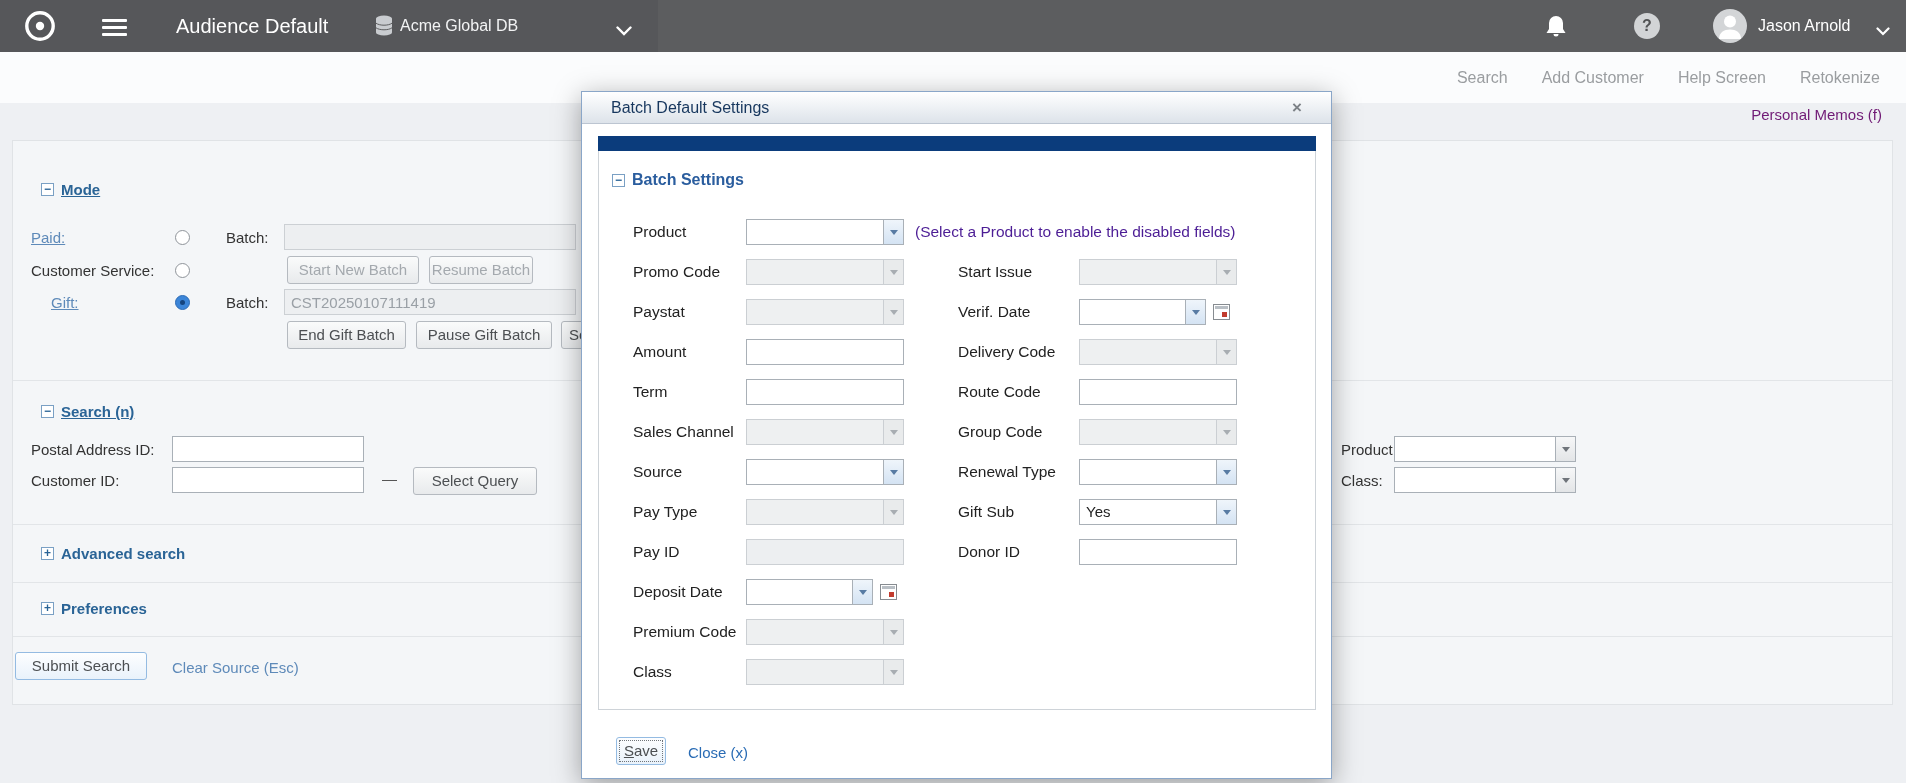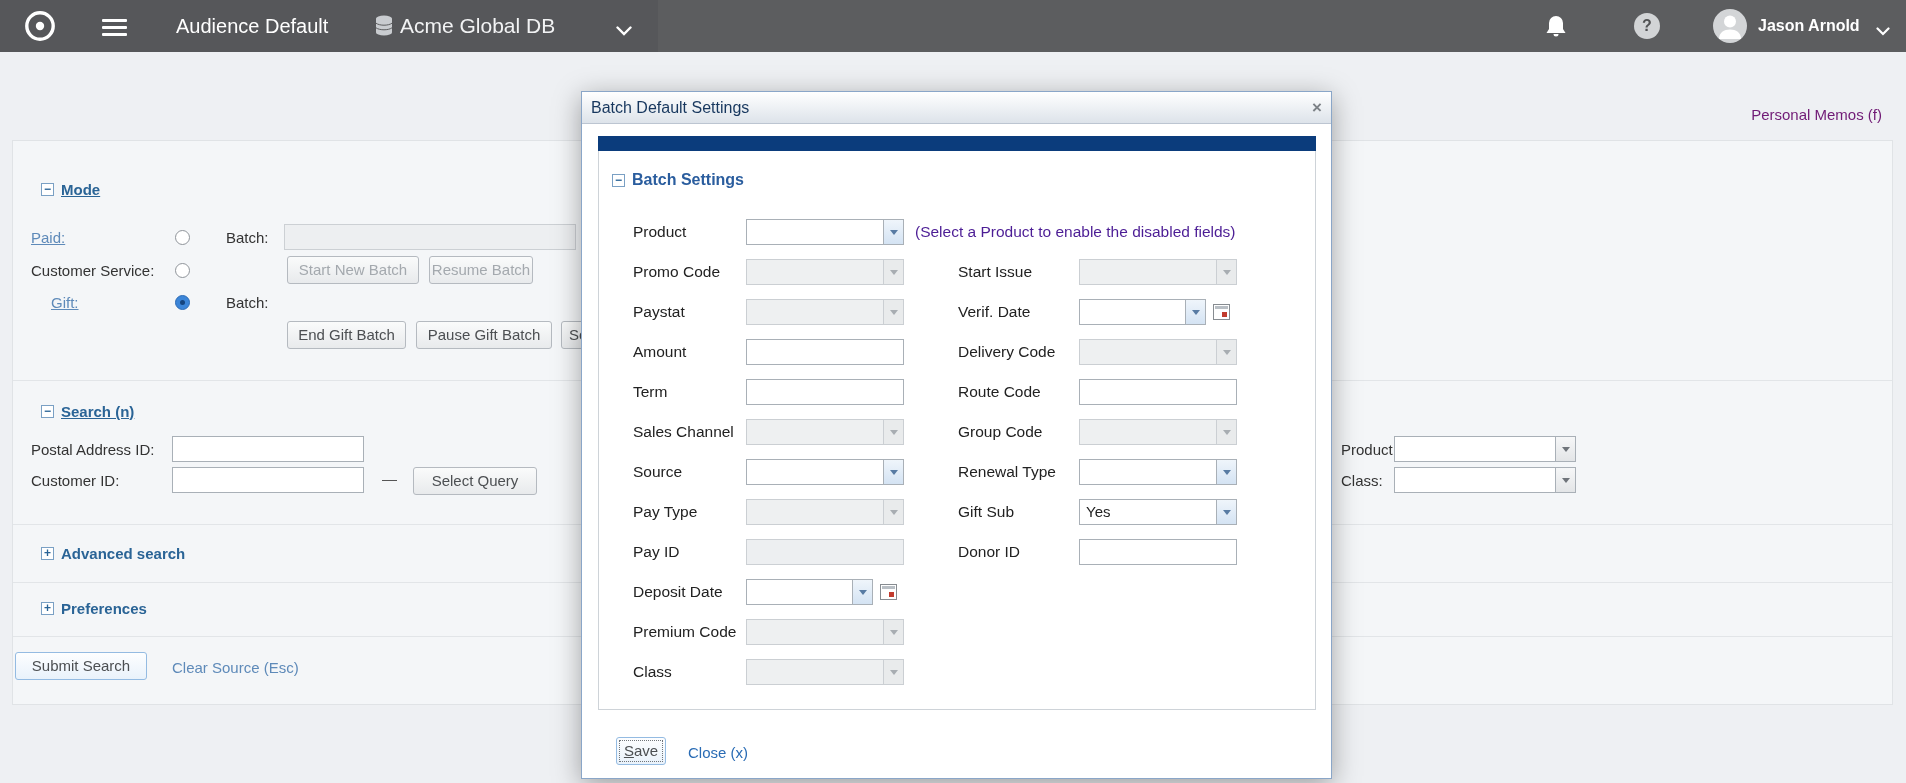--- a/index.html
+++ b/index.html
@@ -4,22 +4,22 @@
 <style>
   html,body{margin:0;padding:0}
   body{font-family:"Liberation Sans",sans-serif}
   .screen{position:relative;width:1906px;height:783px;background:#eef0f3;overflow:hidden}
 
   
   .navbar{position:absolute;left:0;top:0;width:1906px;height:52px;background:#5c5d5f}
   .nav-seg{position:absolute;left:0;top:0;width:658px;height:52px;background:#56575a}
   .abs{position:absolute}
   .nav-title{color:#fff;font-size:20px;line-height:52px}
-  .db-name{color:#f2f3f4;font-size:21px;line-height:52px}
-  .user-name{color:#fff;font-size:16px;font-weight:bold;line-height:52px}
+  .db-name{color:#f2f3f4;font-size:16px;line-height:52px}
+  .user-name{color:#fff;font-size:16px;font-weight:normal;line-height:52px}
   .hamburger span{display:block;width:25px;height:3px;background:#fff;margin:4px 0;border-radius:1px}
   .help-circle{width:26px;height:26px;border-radius:50%;background:#d2d4d6;color:#515254;font-weight:bold;font-size:16px;text-align:center;line-height:26px}
 
   
   .quick-links{position:absolute;left:0;top:52px;width:1906px;height:51px;background:#fbfcfd;display:flex;justify-content:flex-end;align-items:center;gap:34px;padding-right:26px;box-sizing:border-box}
   .qlink{color:#9a9da0;font-size:16px;cursor:pointer;white-space:nowrap}
   .memos{position:absolute;top:106px;right:24px;color:#701a75;font-size:15px;cursor:pointer}
 
   
   .panel{position:absolute;left:12px;top:140px;width:1881px;height:565px;background:#f4f6f8;border:1px solid #e0e3e6;box-sizing:border-box}
@@ -51,21 +51,21 @@
   .sel.dis .sb::after{border-top-color:#a8adb2}
   .sel.neutral .sb{background:linear-gradient(#f6f7f8,#e3e5e7)}
   .sel.neutral .sb::after{border-top-color:#6f747a}
 
   .cal{position:absolute;width:17px;height:16px;border:1px solid #878c91;background:#fff;box-sizing:border-box;cursor:pointer}
   .cal::before{content:"";position:absolute;left:1px;top:1px;right:1px;height:3px;background:#b9bfc5}
   .cal::after{content:"";position:absolute;right:2px;bottom:2px;width:5px;height:5px;background:#c23b2e}
 
   
   .modal{position:absolute;left:581px;top:91px;width:751px;height:688px;background:#fff;border:1px solid #8aa6c8;box-shadow:0 6px 26px rgba(0,0,0,.35);box-sizing:border-box;z-index:20}
-  .modal-tb{position:absolute;left:0;top:0;width:100%;height:32px;background:linear-gradient(#ffffff,#dde3ea);border-bottom:1px solid #bcc5d1;display:flex;align-items:center;padding:0 9px;box-sizing:border-box}
+  .modal-tb{position:absolute;left:0;top:0;width:100%;height:32px;background:linear-gradient(#ffffff,#dde3ea);border-bottom:1px solid #bcc5d1;display:flex;align-items:center;padding:0 29px;box-sizing:border-box}
   .modal-title{color:#17375e;font-size:16px}
   .modal-x{margin-left:auto;color:#7c8186;font-size:17px;font-weight:bold;cursor:pointer;line-height:1}
   .bluebar{position:absolute;left:16px;top:44px;width:718px;height:15px;background:#0b3c7c}
   .mbox{position:absolute;left:16px;top:44px;width:718px;height:574px;border:1px solid #ced3d8;box-sizing:border-box}
   .mhead{position:absolute;left:30px;top:79px;display:flex;align-items:center;gap:7px;color:#2a5d9e;font-size:16px;font-weight:bold;cursor:pointer}
   .mlbl{position:absolute;font-size:15.5px;color:#222;white-space:nowrap}
   .hint{position:absolute;left:333px;top:131px;font-size:15.5px;color:#4c1d95;white-space:nowrap}
   .save-btn::first-letter{text-decoration:underline}
   .save-btn{outline:1px dotted #70757a;outline-offset:-4px}
   .close-link{position:absolute;left:106px;top:652px;color:#2a6cb5;font-size:15px;cursor:pointer}
@@ -126,20 +126,26 @@
         </svg>
     </div>
     <div class="abs user-name" style="left:1758px;top:0">Jason Arnold</div>
     <div class="abs" style="left:1876px;top:22px">
       <svg width="14" height="9" viewBox="0 0 14 9">
           <path d="M1.5 1.5l5.5 5.5 5.5-5.5" stroke="#fff" stroke-width="2.2" fill="none" stroke-linecap="round"></path>
         </svg>
     </div>
   </header>
 
+  <div class="quick-links">
+    <span class="qlink">Search</span>
+    <span class="qlink">Add Customer</span>
+    <span class="qlink">Help Screen</span>
+    <span class="qlink">Retokenize</span>
+  </div>
 
   <div class="memos">Personal Memos (f)</div>
 
   <div class="panel">
 
     <div class="sec-head" style="left:28px;top:40px">
       <span class="tbox">−</span>
       <span class="u">Mode</span>
     </div>
 
@@ -149,20 +155,21 @@
     <input class="inp dis" style="left: 271px; top: 83px; width: 292px;">
 
     <div class="lbl" style="left:18px;top:121px">Customer Service:</div>
     <span class="radio" style="left:162px;top:122px"></span>
     <div class="btn dis" style="left:274px;top:115px;width:132px">Start New Batch</div>
     <div class="btn dis" style="left:416px;top:115px;width:104px">Resume Batch</div>
 
     <div class="lbl link" style="left:38px;top:153px">Gift:</div>
     <span class="radio on" style="left:162px;top:154px"></span>
     <div class="lbl" style="left:213px;top:153px">Batch:</div>
+    <input class="inp dis" style="left: 271px; top: 148px; width: 292px;" value="CST20250107111419">
 
     <div class="btn" style="left:274px;top:180px;width:119px">End Gift Batch</div>
     <div class="btn" style="left:403px;top:180px;width:136px">Pause Gift Batch</div>
     <div class="btn left-txt" style="left:548px;top:180px;width:90px">Set...</div>
 
     <div class="divider" style="top:239px"></div>
 
     <div class="sec-head" style="left:28px;top:262px">
       <span class="tbox">−</span>
       <span class="u">Search (n)</span>

